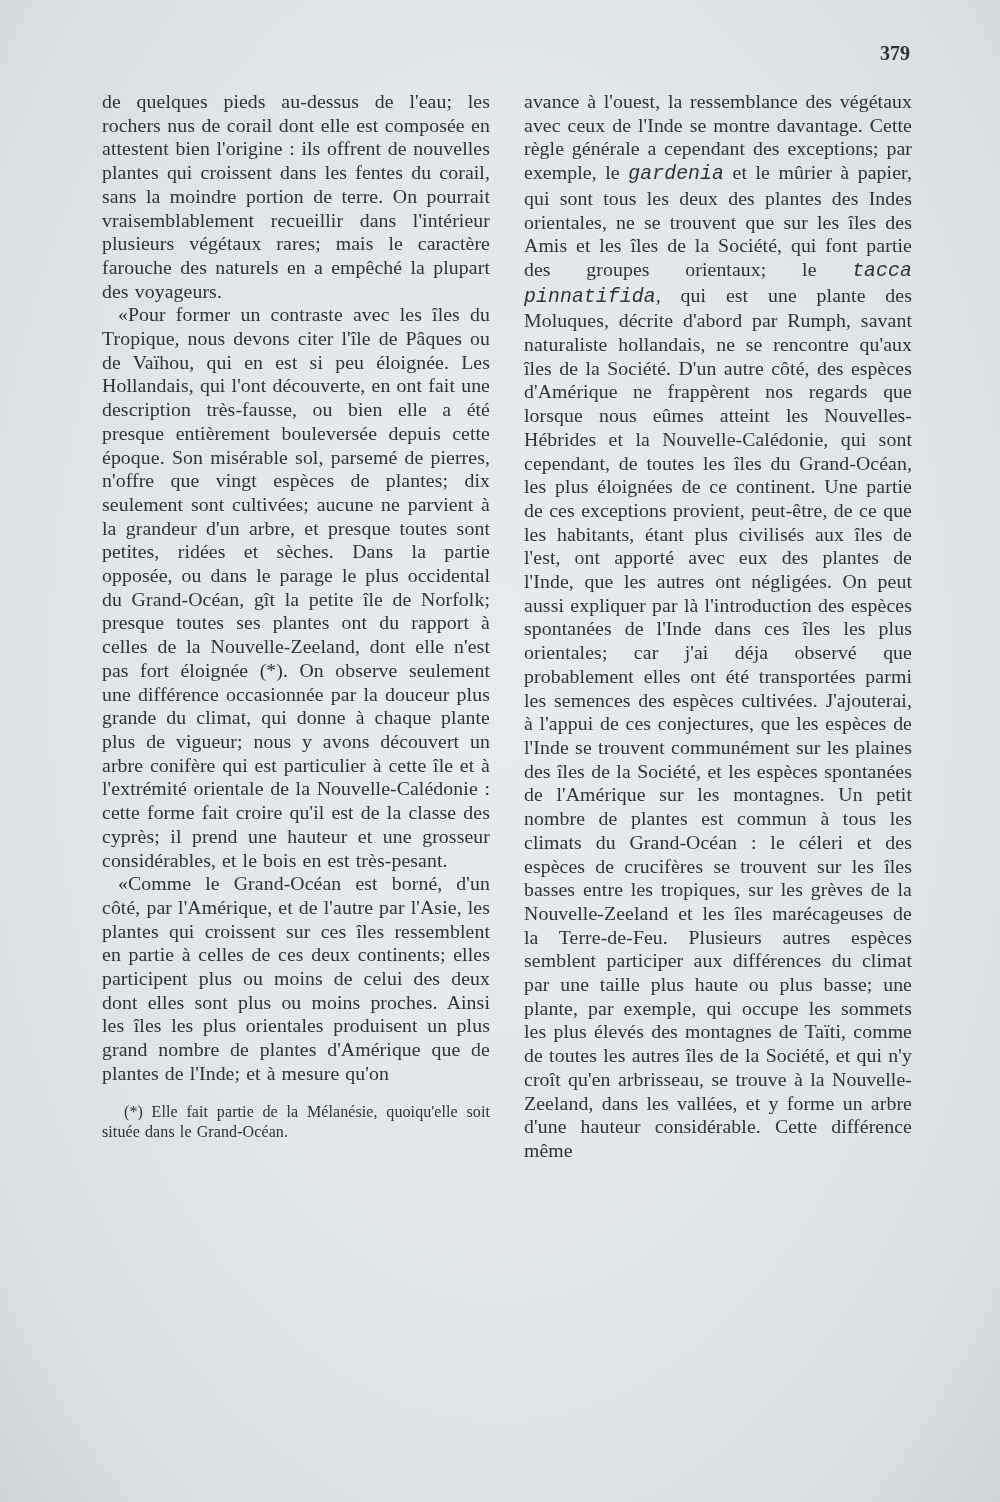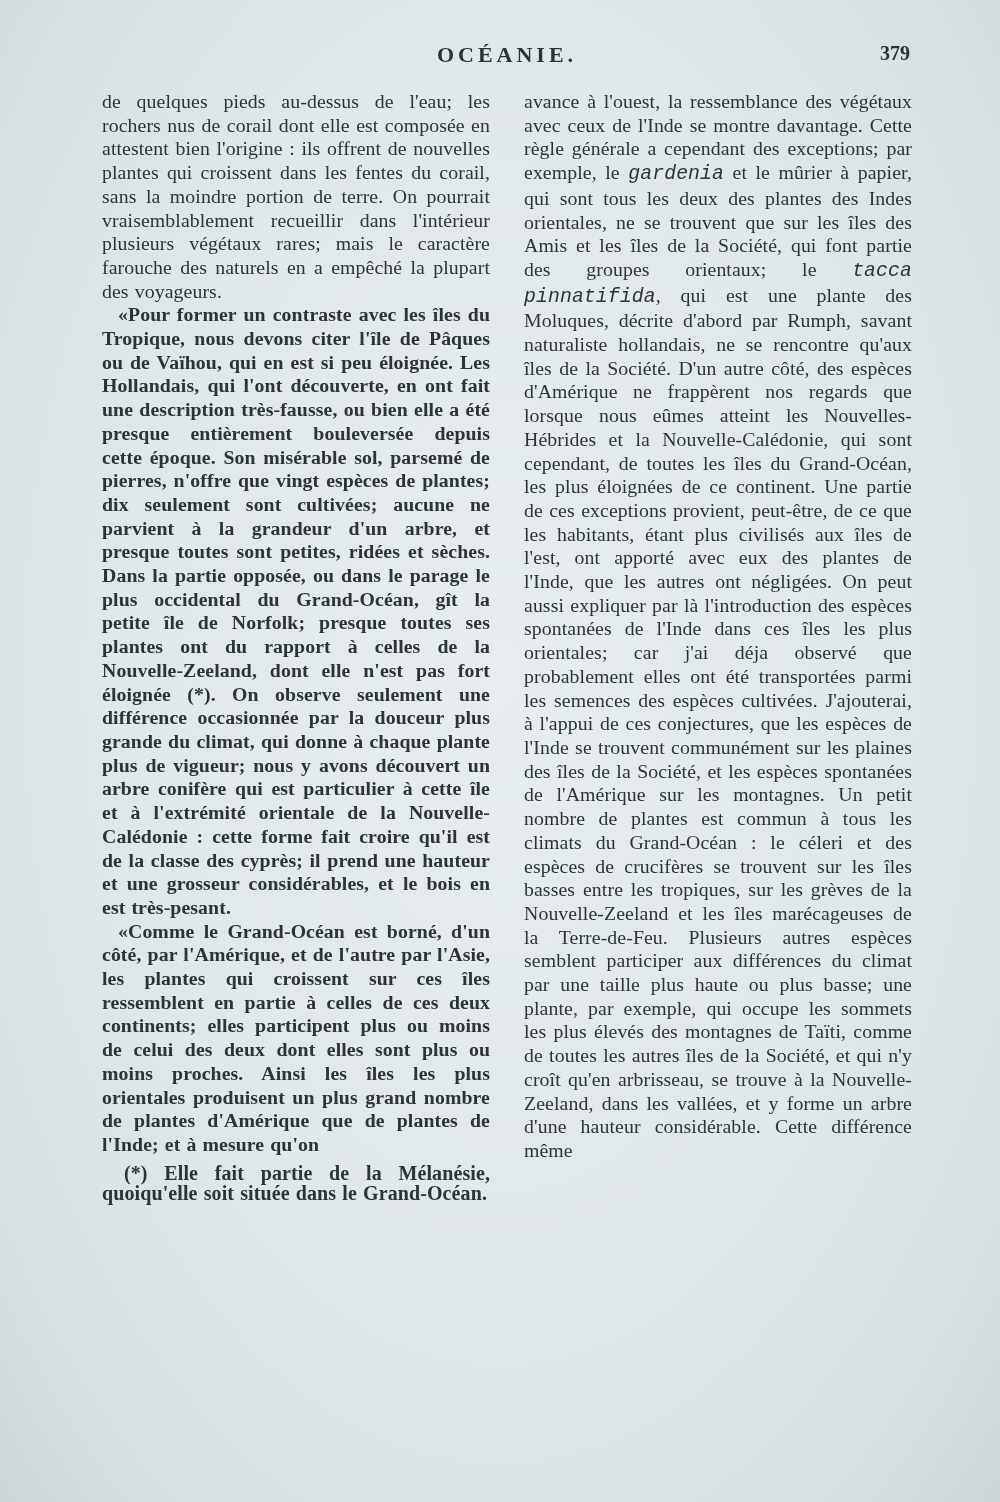--- a/index.html
+++ b/index.html
@@ -52,42 +52,39 @@
     line-height: 23.7px;
     letter-spacing: 0.1px;
     word-spacing: 1px;
   }
   p.para {
     margin: 0;
     text-align: justify;
   }
   p.para.indent {
     text-indent: 16px;
-    font-weight: bold;
   }
   .it {
     font-style: italic;
     font-family: Liberation Mono, monospace;
   }
   .footnote {
-    margin-top: 6px;
-    font-size: 20px;
+    margin-top: 16px;
+    font-size: 16px;
     line-height: 20px;
     text-indent: 22px;
     text-align: justify;
-    font-weight: bold;
   }
 </style>
 </head>
 <body>
 
 <div class="page">
 
   <div class="page-header">
-    <div class="header-title">OCÉANIE.</div>
     <div class="page-number">379</div>
   </div>
 
   <div class="columns">
 
     <div class="col">
     <p class="para"><span>de quelques pieds au-dessus de l'eau; les rochers nus de corail dont elle est composée en attestent bien l'origine : ils offrent de nouvelles plantes qui croissent dans les fentes du corail, sans la moindre portion de terre. On pourrait vraisemblablement recueillir dans l'intérieur plusieurs végétaux rares; mais le caractère farouche des naturels en a empêché la plupart des voyageurs.</span></p>
         <p class="para indent"><span>«Pour former un contraste avec les îles du Tropique, nous devons citer l'île de Pâques ou de Vaïhou, qui en est si peu éloignée. Les Hollandais, qui l'ont découverte, en ont fait une description très-fausse, ou bien elle a été presque entièrement bouleversée depuis cette époque. Son misérable sol, parsemé de pierres, n'offre que vingt espèces de plantes; dix seulement sont cultivées; aucune ne parvient à la grandeur d'un arbre, et presque toutes sont petites, ridées et sèches. Dans la partie opposée, ou dans le parage le plus occidental du Grand-Océan, gît la petite île de Norfolk; presque toutes ses plantes ont du rapport à celles de la Nouvelle-Zeeland, dont elle n'est pas fort éloignée (*). On observe seulement une différence occasionnée par la douceur plus grande du climat, qui donne à chaque plante plus de vigueur; nous y avons découvert un arbre conifère qui est particulier à cette île et à l'extrémité orientale de la Nouvelle-Calédonie : cette forme fait croire qu'il est de la classe des cyprès; il prend une hauteur et une grosseur considérables, et le bois en est très-pesant.</span></p>
         <p class="para indent"><span>«Comme le Grand-Océan est borné, d'un côté, par l'Amérique, et de l'autre par l'Asie, les plantes qui croissent sur ces îles ressemblent en partie à celles de ces deux continents; elles participent plus ou moins de celui des deux dont elles sont plus ou moins proches. Ainsi les îles les plus orientales produisent un plus grand nombre de plantes d'Amérique que de plantes de l'Inde; et à mesure qu'on</span></p>
         <p class="footnote">(*) Elle fait partie de la Mélanésie, quoiqu'elle soit située dans le Grand-Océan.</p>

